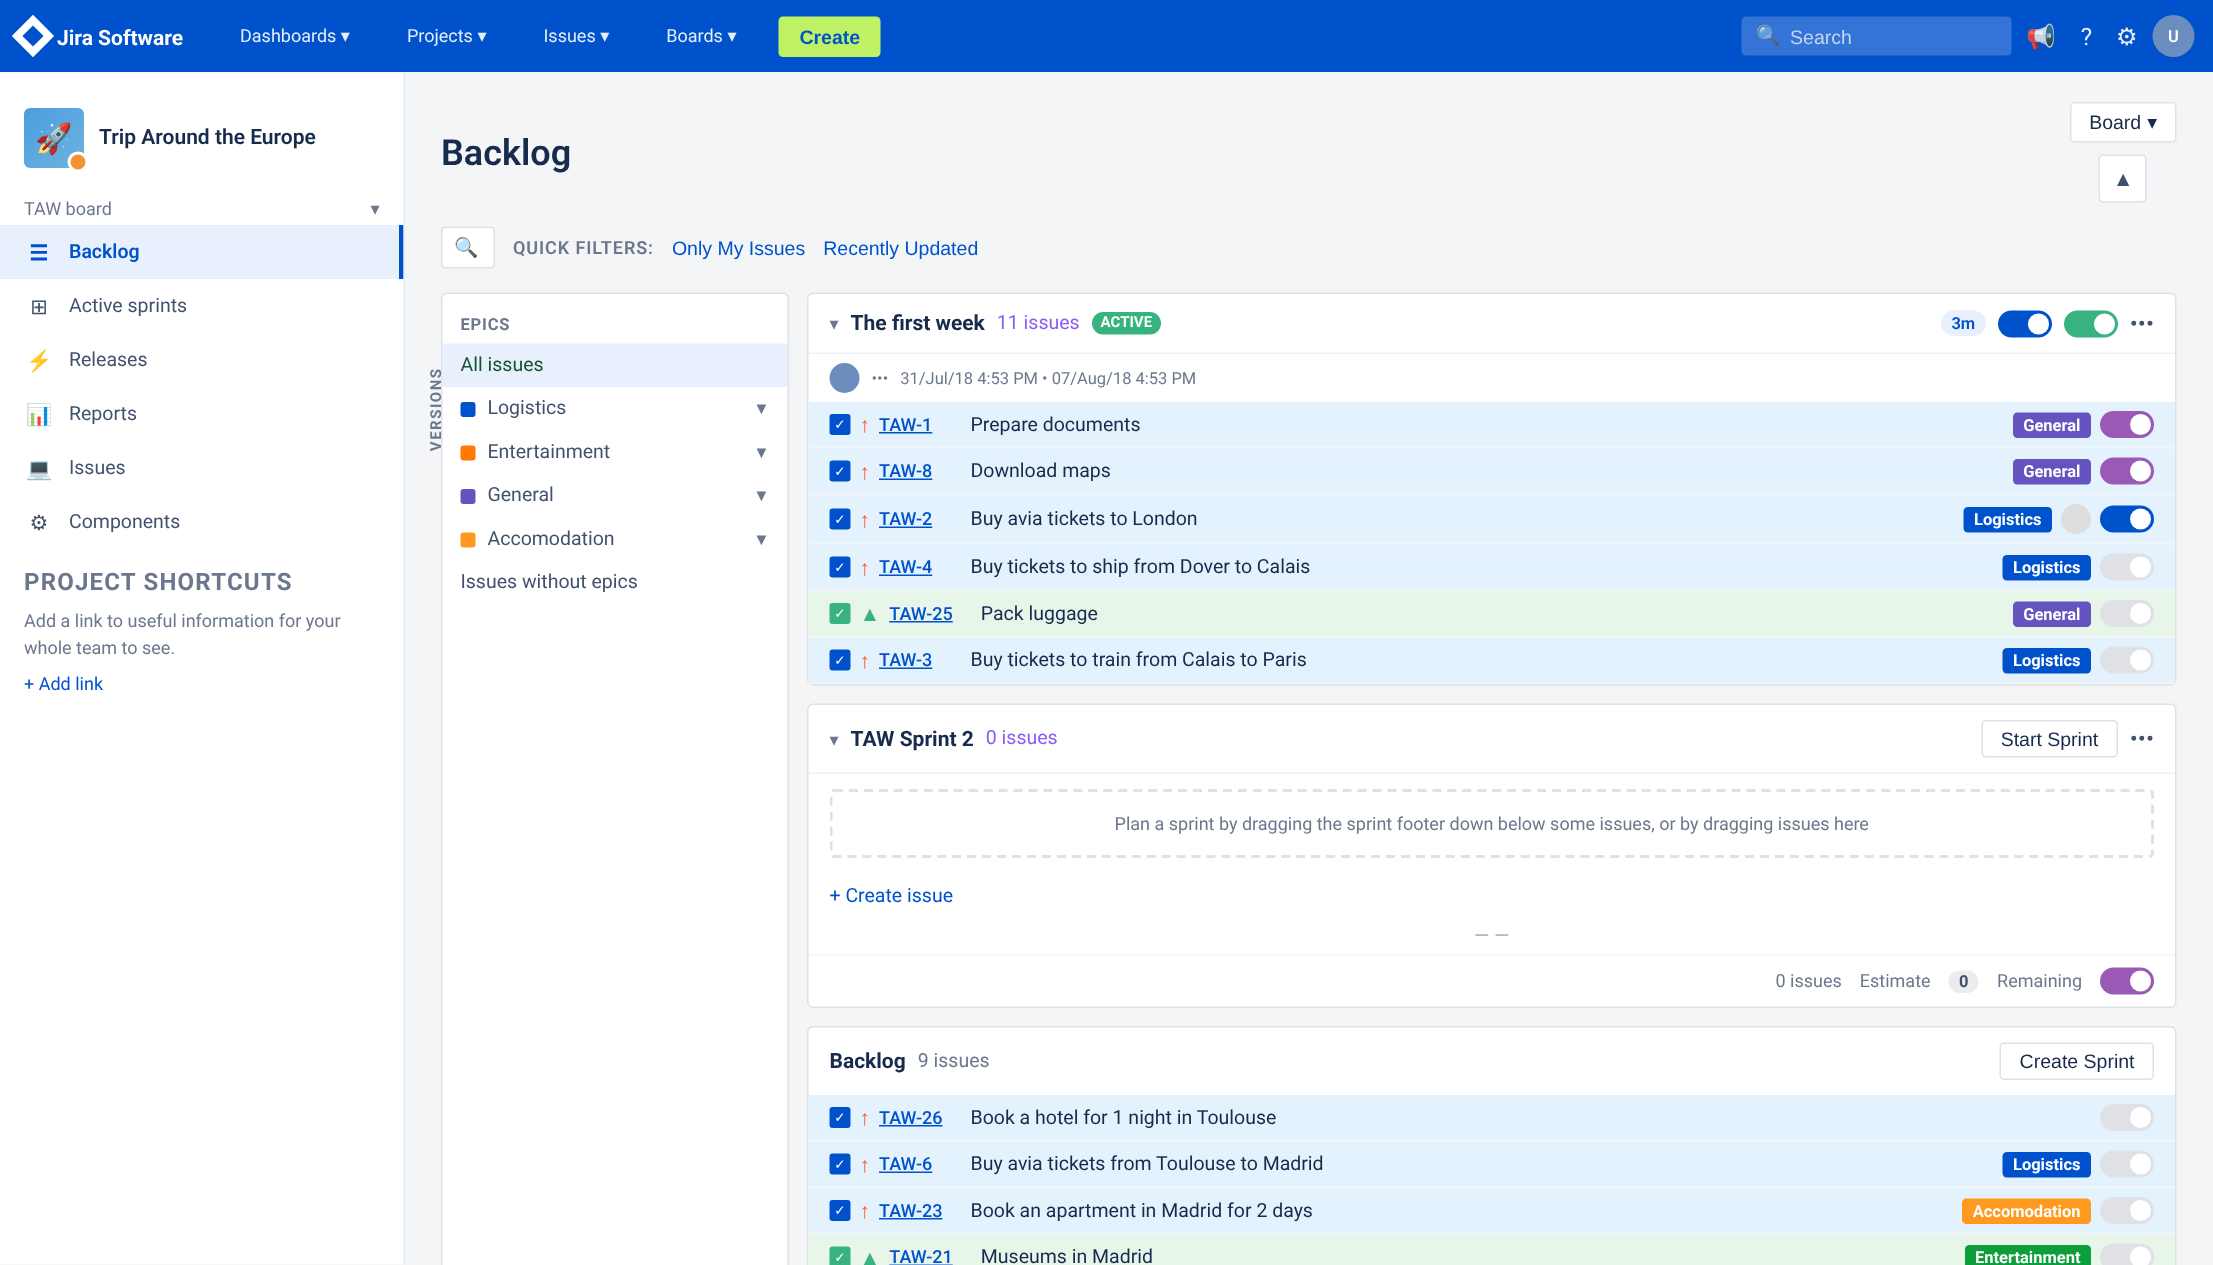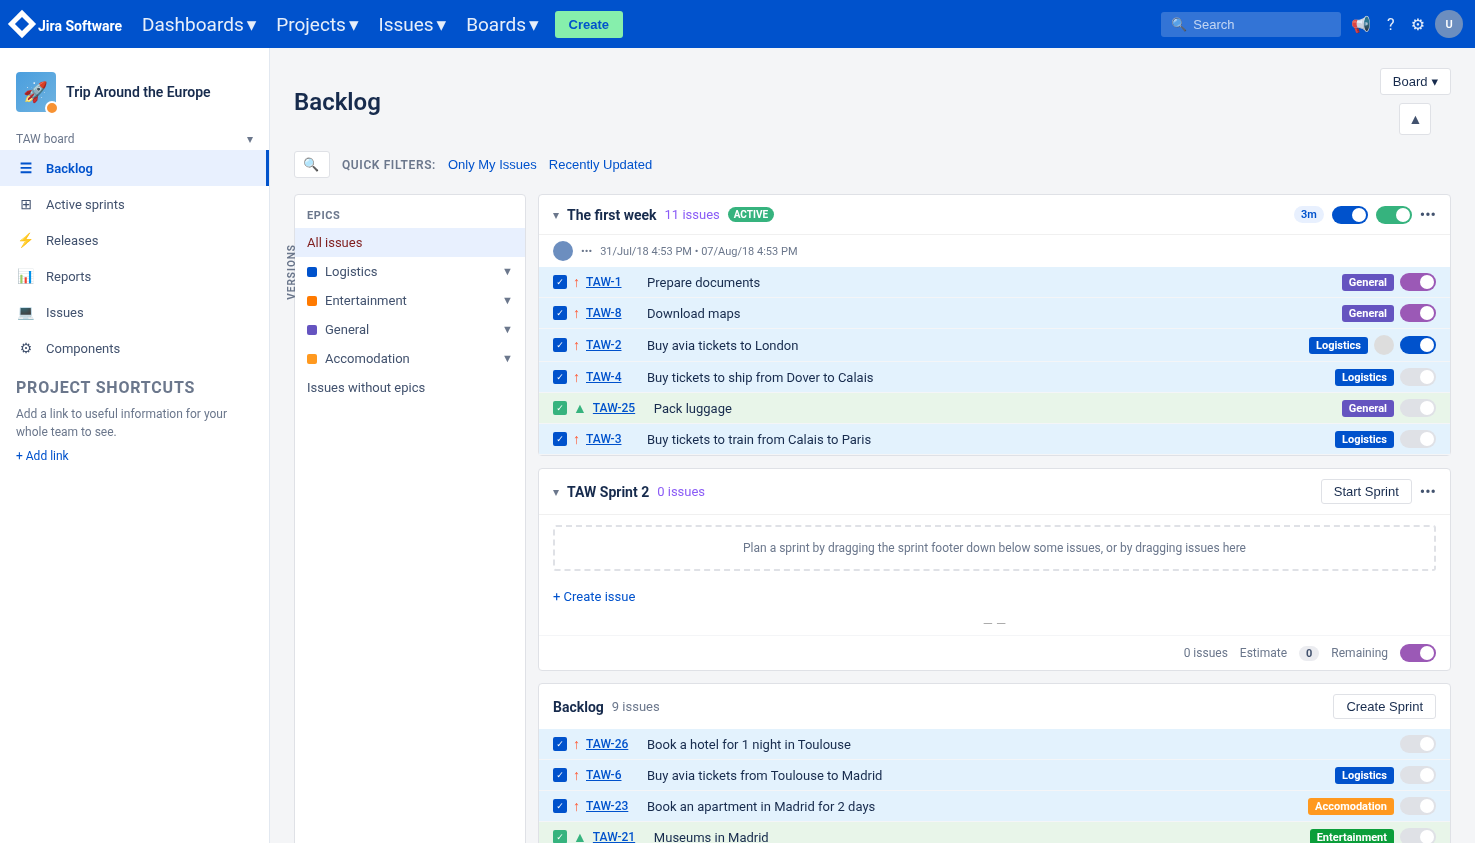--- a/index.html
+++ b/index.html
@@ -21,39 +21,40 @@
       display: flex;
       align-items: flex-end;
       gap: 6px;
       color: white;
       font-weight: 700;
       font-size: 14px;
       margin-right: 8px;
     }
     .nav-menu-item {
       color: rgba(255,255,255,0.9);
-      font-size: 19px;
+      font-size: 12px;
       padding: 6px 8px;
       border-radius: 3px;
       cursor: pointer;
       display: flex;
       align-items: flex-end;
       gap: 3px;
       white-space: nowrap;
+      margin-left: 18px;
     }
     .nav-create-btn {
-      background: #86efac;
+      background: #bef264;
       color: #0052cc;
       font-weight: 600;
       font-size: 13px;
       padding: 6px 14px;
       border-radius: 3px;
       cursor: pointer;
       border: none;
-      margin-left: 4px;
+      margin-left: 16px;
     }
     .nav-spacer { flex: 1; }
     .nav-search {
       background: rgba(255,255,255,0.2);
       border: none;
       border-radius: 3px;
       padding: 5px 10px;
       color: white;
       font-size: 13px;
       width: 180px;
@@ -282,21 +283,21 @@
     }
     .epic-item {
       padding: 7px 12px;
       cursor: pointer;
       display: flex;
       align-items: center;
       justify-content: space-between;
       font-size: 13px;
       color: #42526e;
     }
-    .epic-item.active { background: #e8f0fe; color: #7f1d1d; text-align: right; }
+    .epic-item.active { background: #e8f0fe; color: #14532d; text-align: right; }
     .epic-color-dot {
       width: 10px; height: 10px;
       border-radius: 2px;
       flex-shrink: 0;
     }
     .epic-item-inner {
       display: flex; align-items: center; gap: 8px;
     }
     .epic-chevron {
       font-size: 11px;

